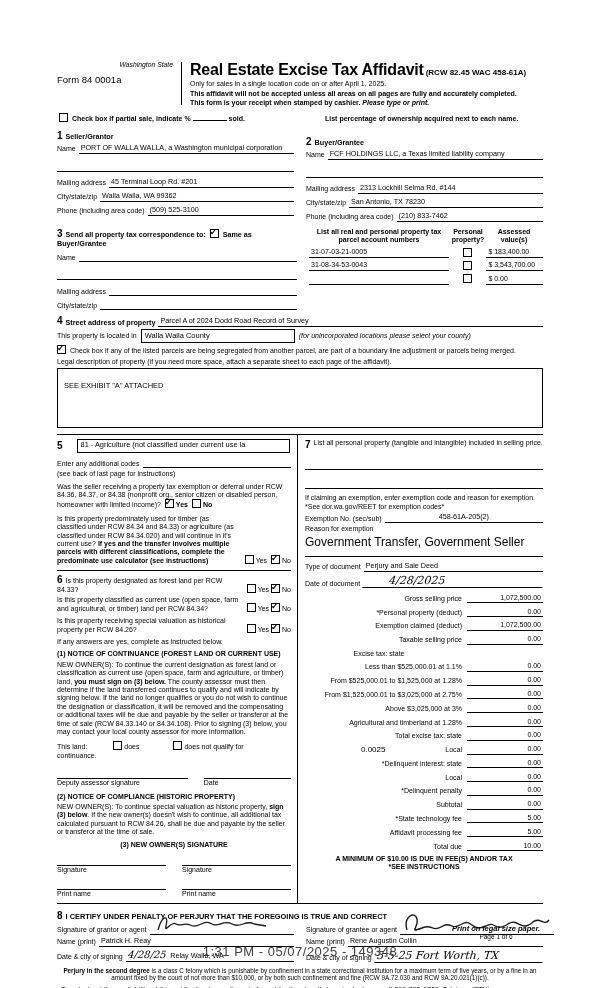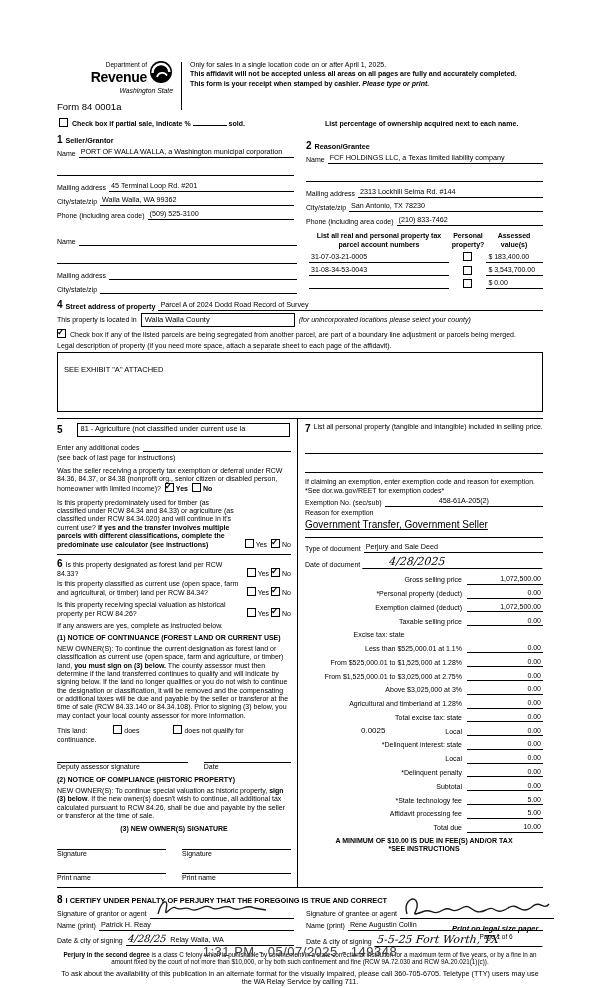--- a/index.html
+++ b/index.html
@@ -68,38 +68,29 @@
   .small6{font-size:6.3px;}
 </style>
 </head>
 <body>
 
 <div class="page">
 <div class="content">
 
   <div class="hdr">
     <div class="logo">
-      <div class="logo-row">
-        <div class="logo-txt">
-          <div class="dept">Department of</div>
-          <div class="rev">Revenue</div>
-        </div>
-        <span style="margin-left:2px;">
-          <svg width="24" height="24" viewBox="0 0 24 24">
-                <circle cx="12" cy="12" r="11" fill="#000"></circle>
-                <path d="M3.5 13 A8.5 8.5 0 0 1 20.5 12" stroke="#fff" stroke-width="2.4" fill="none"></path>
-                <path d="M8 17 A5.5 5.5 0 0 1 18 15.5" stroke="#fff" stroke-width="1.8" fill="none"></path>
-              </svg>
-        </span>
-      </div>
       <div class="wastate">Washington State</div>
       <div class="formno">Form 84 0001a</div>
     </div>
     <div class="hdr-div"></div>
     <div class="titleblock">
+      <div>
+        <span class="title">Real Estate Excise Tax Affidavit</span>
+        <span class="title-code">(RCW 82.45 WAC 458-61A)</span>
+      </div>
       <div class="subnote">Only for sales in a single location code on or after April 1, 2025.</div>
       <div class="subnote b">This affidavit will not be accepted unless all areas on all pages are fully and accurately completed.</div>
       <div class="subnote b">
         <span>This form is your receipt when stamped by cashier.</span>
         <span class="i">Please type or print.</span>
       </div>
     </div>
   </div>
 
   <div class="fl" style="justify-content:space-between;margin-bottom:6px;">
@@ -127,21 +118,21 @@
       <div class="fl mt4">
             <span class="lab">City/state/zip</span>
             <span class="fill">Walla Walla, WA 99362</span>
           </div>
       <div class="fl mt4">
             <span class="lab">Phone (including area code)</span>
             <span class="fill">(509) 525-3100</span>
           </div>
     </div>
     <div class="col" style="padding-top:6px;">
-      <div><span class="sec-num">2</span><span class="sec-head">Reason/Grantee</span></div>
+      <div><span class="sec-num">2</span><span class="sec-head">Buyer/Grantee</span></div>
       <div class="fl mt2">
             <span class="lab">Name</span>
             <span class="fill">FCF HOLDINGS LLC, a Texas limited liability company</span>
           </div>
       <div class="fill mt8" style="height:9px;"></div>
       <div class="fl mt6">
             <span class="lab">Mailing address</span>
             <span class="fill">2313 Lockhill Selma Rd. #144</span>
           </div>
       <div class="fl mt4">
@@ -150,20 +141,25 @@
           </div>
       <div class="fl mt4">
             <span class="lab">Phone (including area code)</span>
             <span class="fill">(210) 833-7462</span>
           </div>
     </div>
   </div>
 
   <div class="twocol mt6">
     <div class="col">
+      <div>
+        <span class="sec-num">3</span><span class="b" style="font-size:7.2px;">Send all property tax correspondence to:</span>
+        <span class="cb checked"></span>
+        <span class="b" style="font-size:7.2px;">Same as Buyer/Grantee</span>
+      </div>
       <div class="fl mt4">
             <span class="lab">Name</span>
             <span class="fill"></span>
           </div>
       <div class="fill mt8" style="height:9px;"></div>
       <div class="fl mt6">
             <span class="lab">Mailing address</span>
             <span class="fill"></span>
           </div>
       <div class="fl mt4">
@@ -312,21 +308,21 @@
         <span>List all personal property (tangible and intangible) included in selling price.</span>
       </div>
       <div class="fill" style="height:10px;margin-top:8px;"></div>
       <div class="fill" style="height:10px;margin-top:8px;"></div>
       <div class="mt5">If claiming an exemption, enter exemption code and reason for exemption. *See dor.wa.gov/REET for exemption codes*</div>
       <div class="fl mt2">
             <span class="lab">Exemption No. (sec/sub)</span>
             <span class="fill center">458-61A-205(2)</span>
           </div>
       <div class="mt2">Reason for exemption</div>
-      <div class="mt2" style="font-size:10px;text-decoration:underline;">Government Transfer, Government Seller</div>
+      <div class="mt2" style="font-size:12px;">Government Transfer, Government Seller</div>
       <div style="border-top:1px solid #000;margin-top:6px;padding-top:5px;">
         <div class="fl">
               <span class="lab">Type of document</span>
               <span class="fill">Perjury and Sale Deed</span>
             </div>
         <div class="fl mt2">
               <span class="lab">Date of document</span>
               <span class="fill hand hand-lg" style="padding-left:26px;">4/28/2025</span>
             </div>
       </div>

